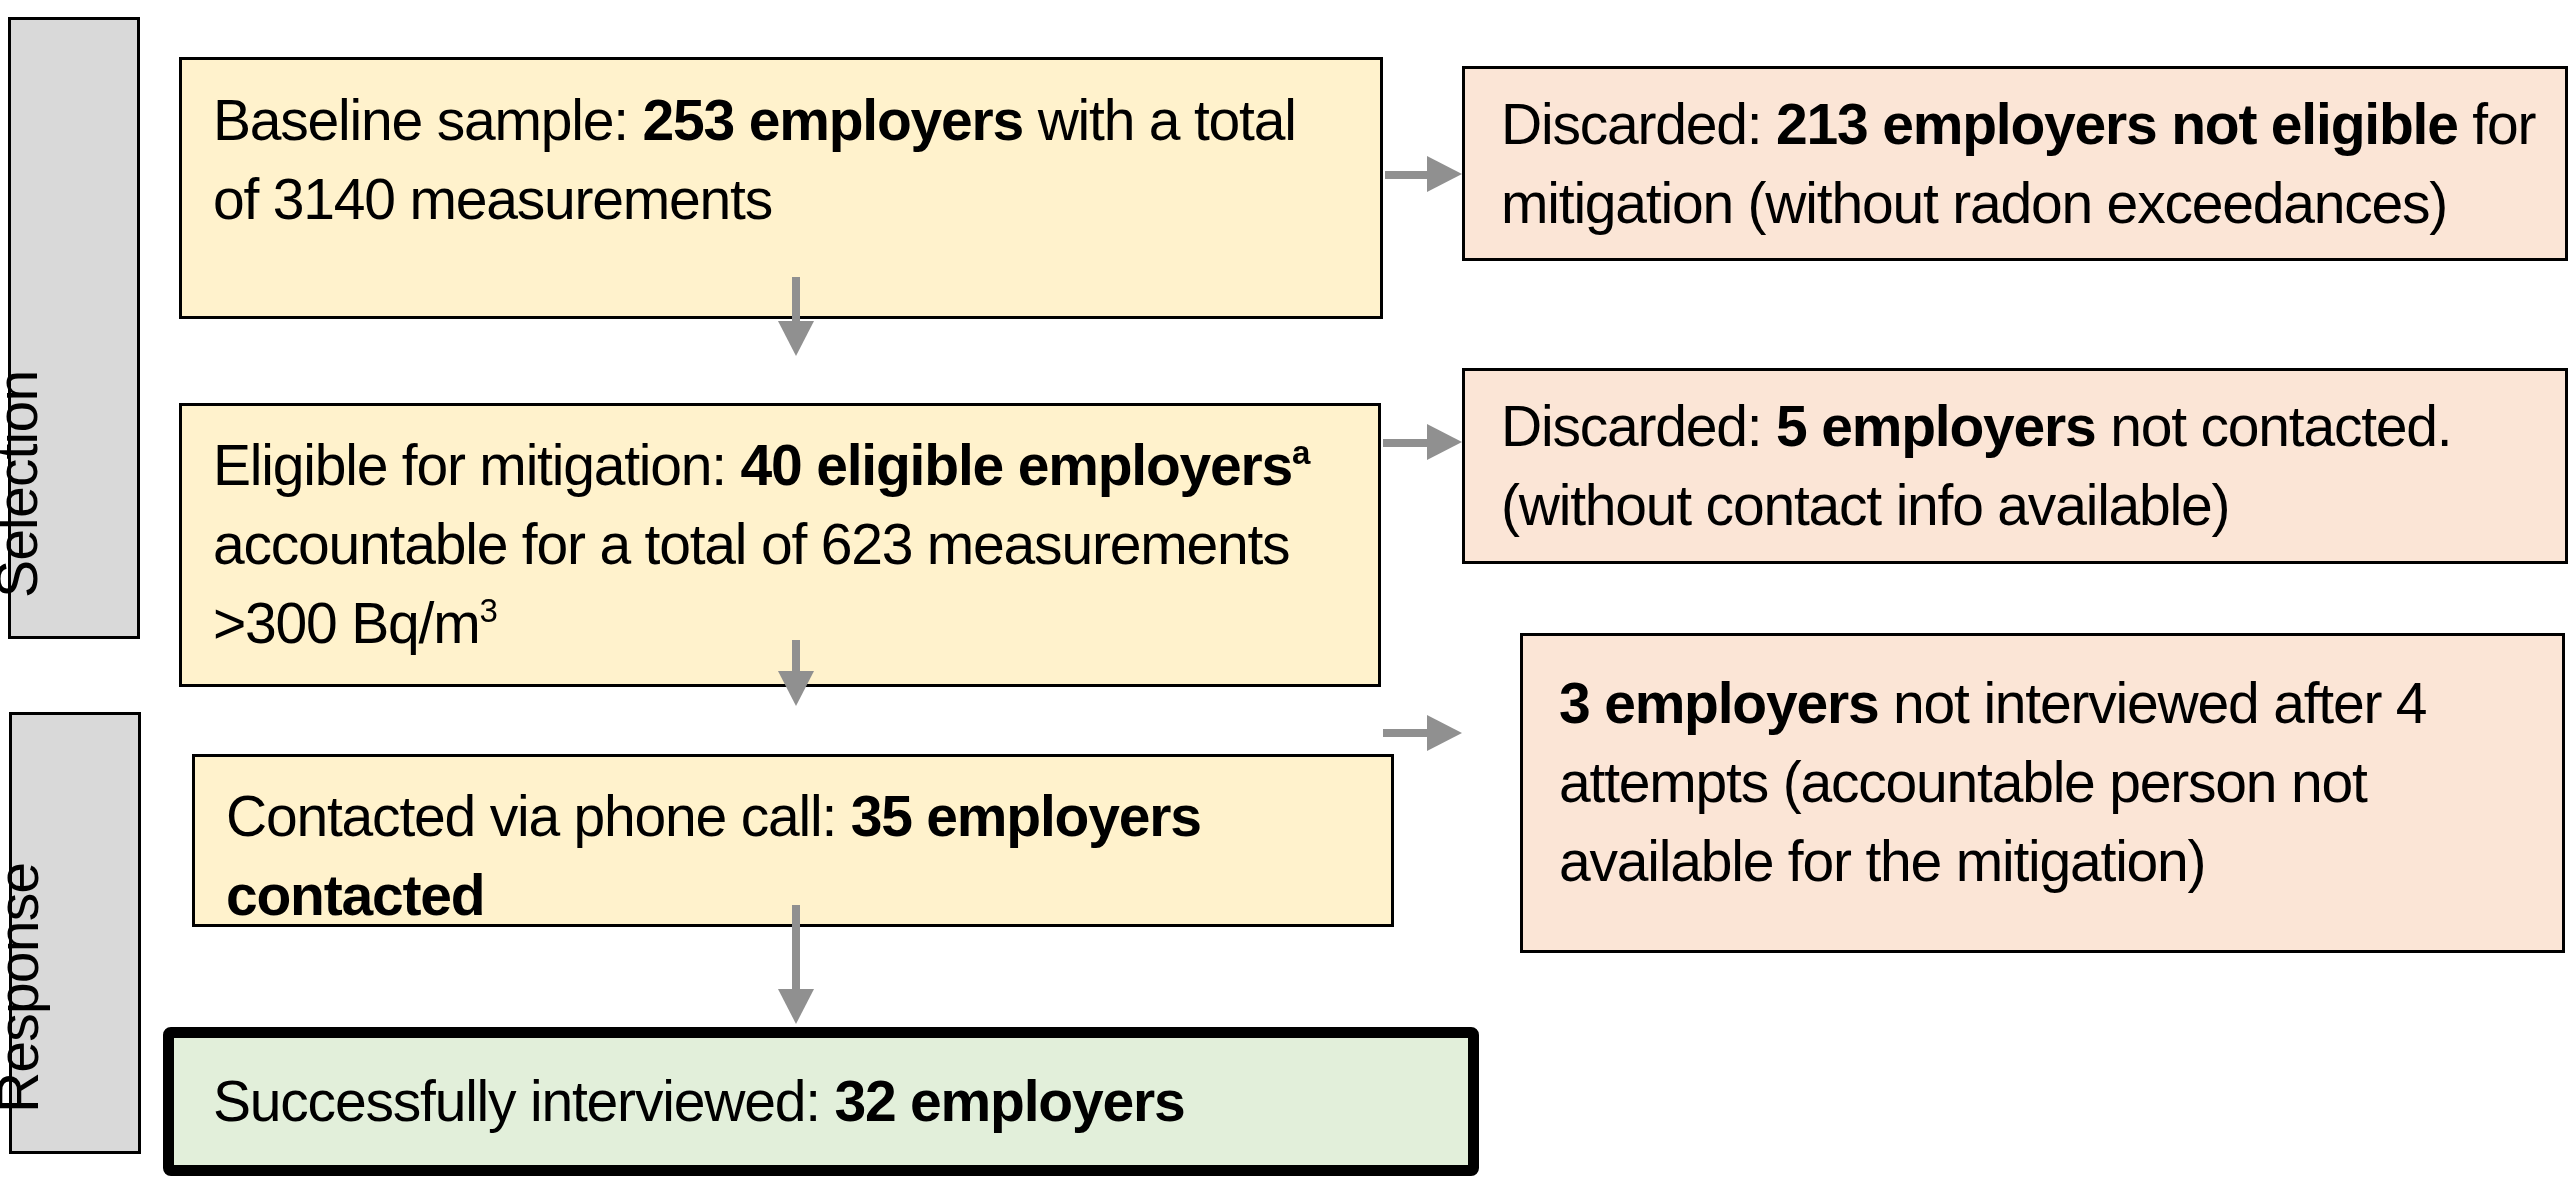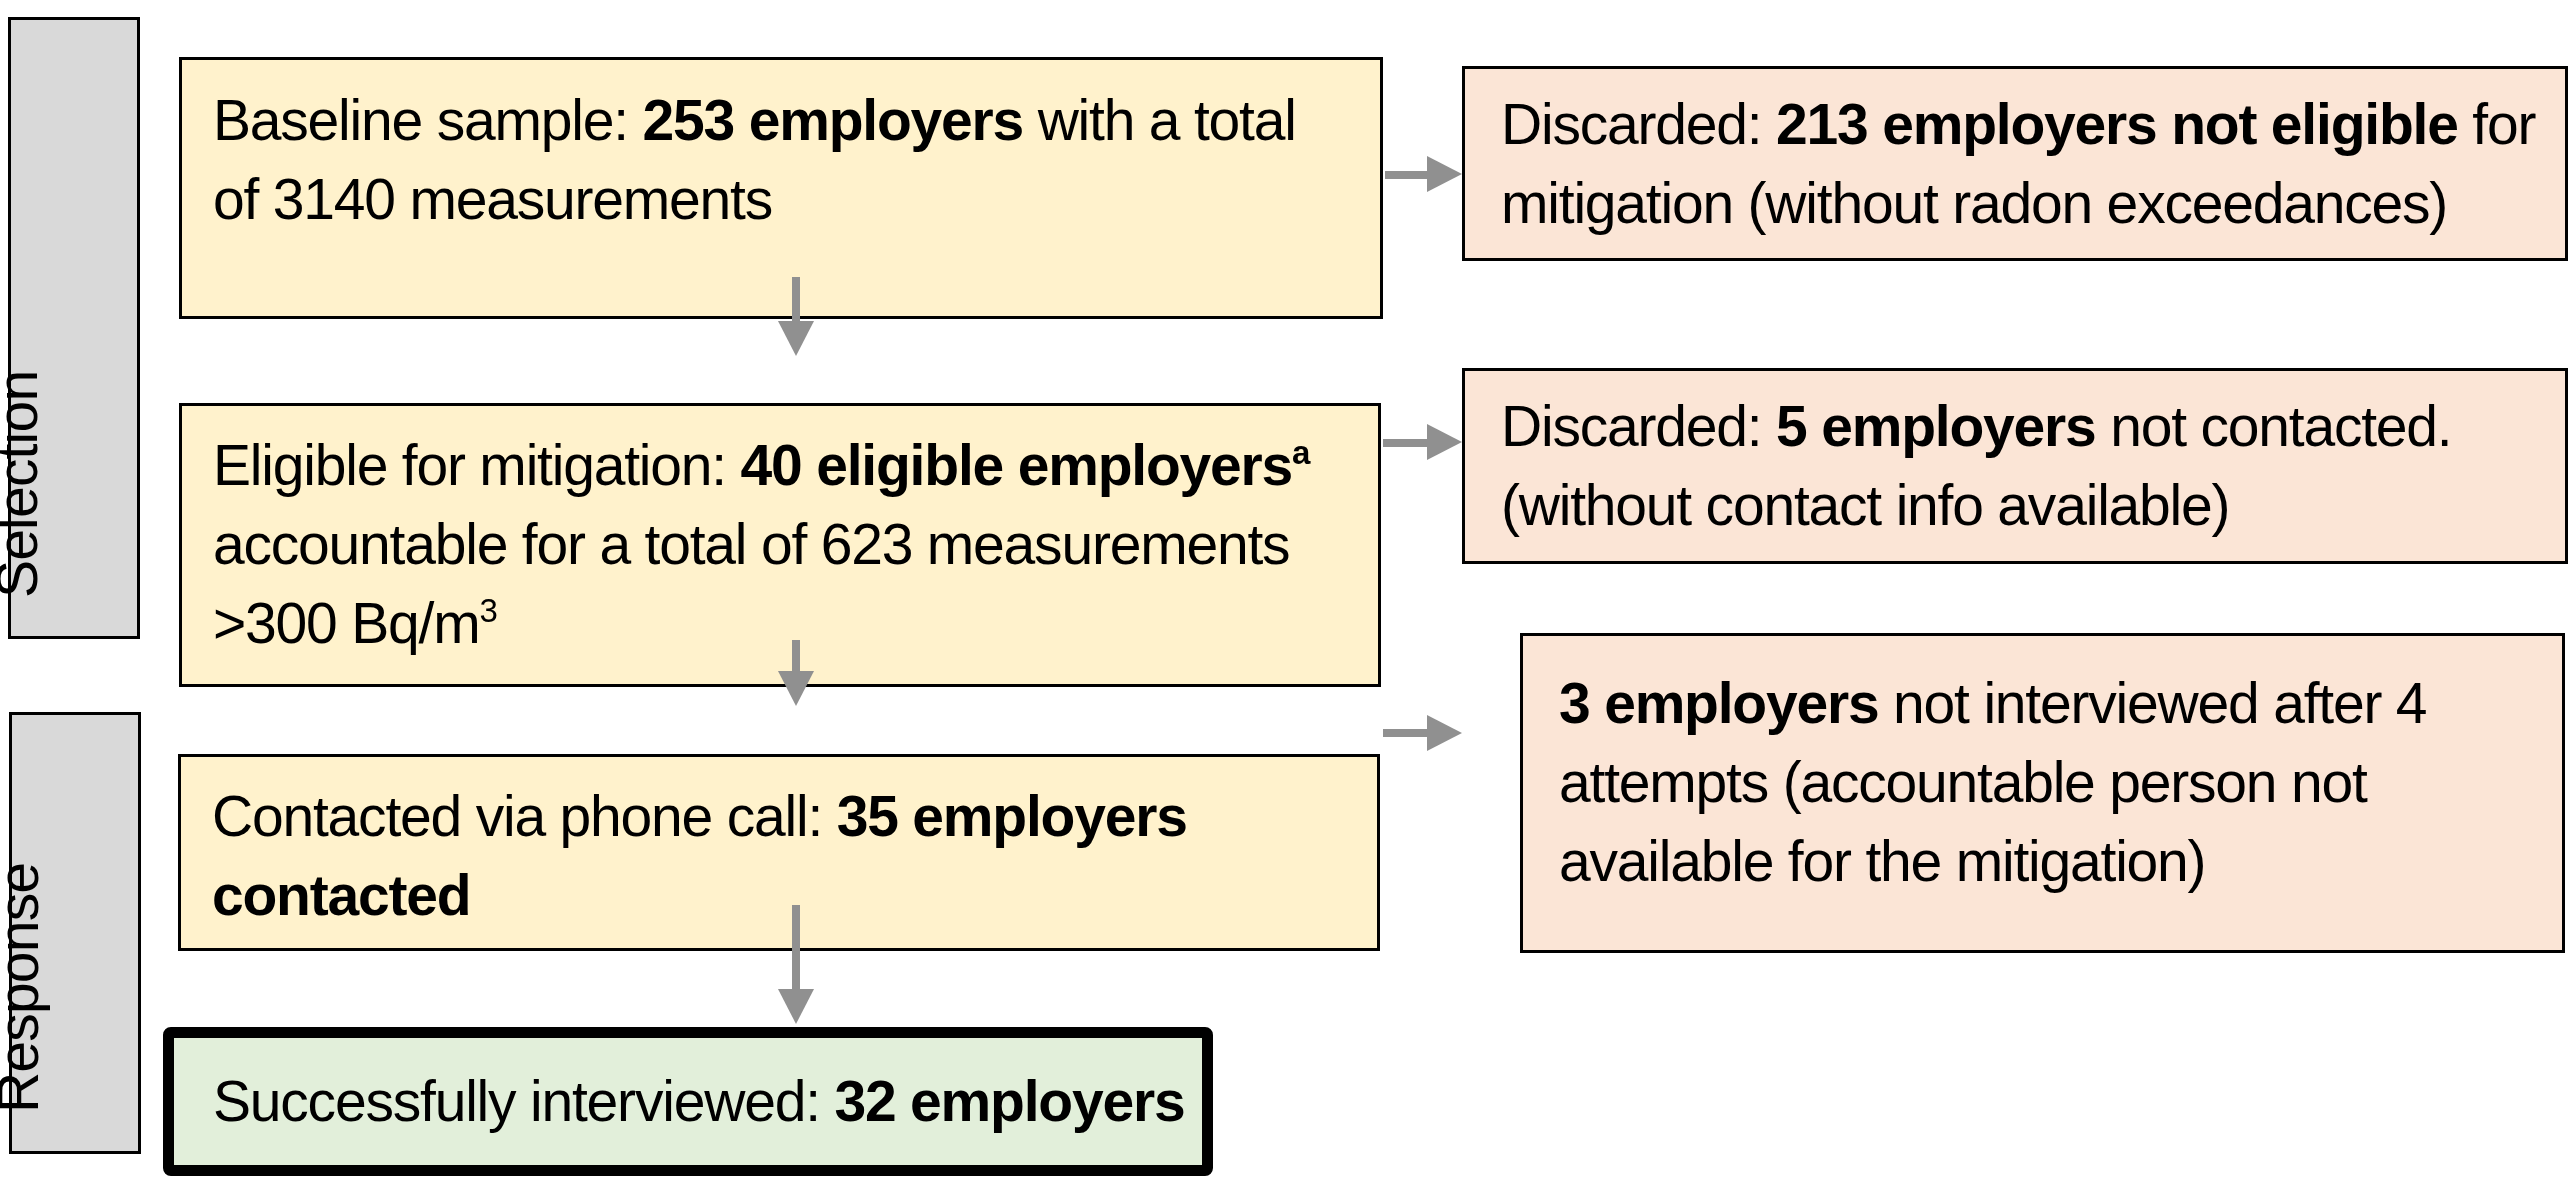--- a/index.html
+++ b/index.html
@@ -93,28 +93,28 @@
   </div>
 
   <div class="box process" style="left:179px;top:355px;width:1202px;height:284px;">
     <div class="box-text pad-process">
         <div class="line"><span>Eligible for mitigation: </span><span class="b">40 eligible employers</span><sup class="b">a</sup></div>
         <div class="line"><span>accountable for a total of 623 measurements</span></div>
         <div class="line"><span>&gt;300 Bq/m</span><sup>3</sup></div>
       </div>
   </div>
 
-  <div class="box process" style="left:178px;top:706px;width:1202px;height:197px;">
+  <div class="box process" style="left:192px;top:706px;width:1202px;height:173px;">
     <div class="box-text pad-process">
         <div class="line"><span>Contacted via phone call: </span><span class="b">35 employers</span></div>
         <div class="line"><span class="b">contacted</span></div>
       </div>
   </div>
 
-  <div class="box final" style="left:163px;top:1027px;width:1050px;height:149px;">
+  <div class="box final" style="left:163px;top:1027px;width:1316px;height:149px;">
     <div class="box-text pad-final">
         <div class="line"><span>Successfully interviewed: </span><span class="b">32 employers</span></div>
       </div>
   </div>
 
   <div class="box discard" style="left:1462px;top:66px;width:1106px;height:195px;">
     <div class="box-text pad-discard">
         <div class="line"><span>Discarded: </span><span class="b">213 employers not eligible</span><span> for</span></div>
         <div class="line"><span>mitigation (without radon exceedances)</span></div>
       </div>

